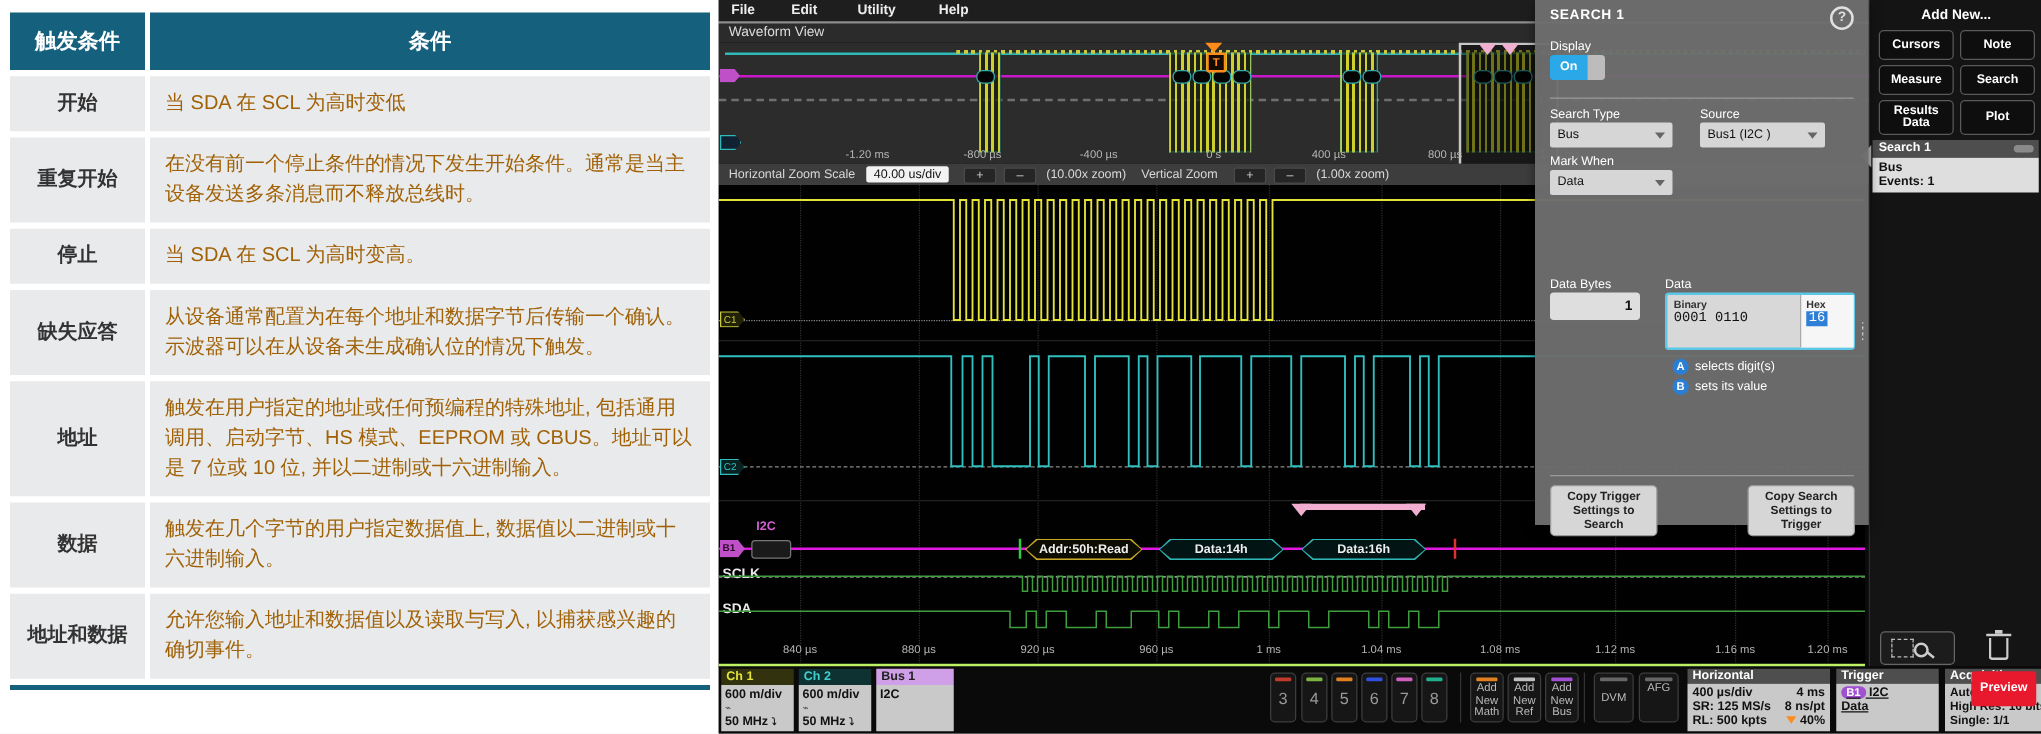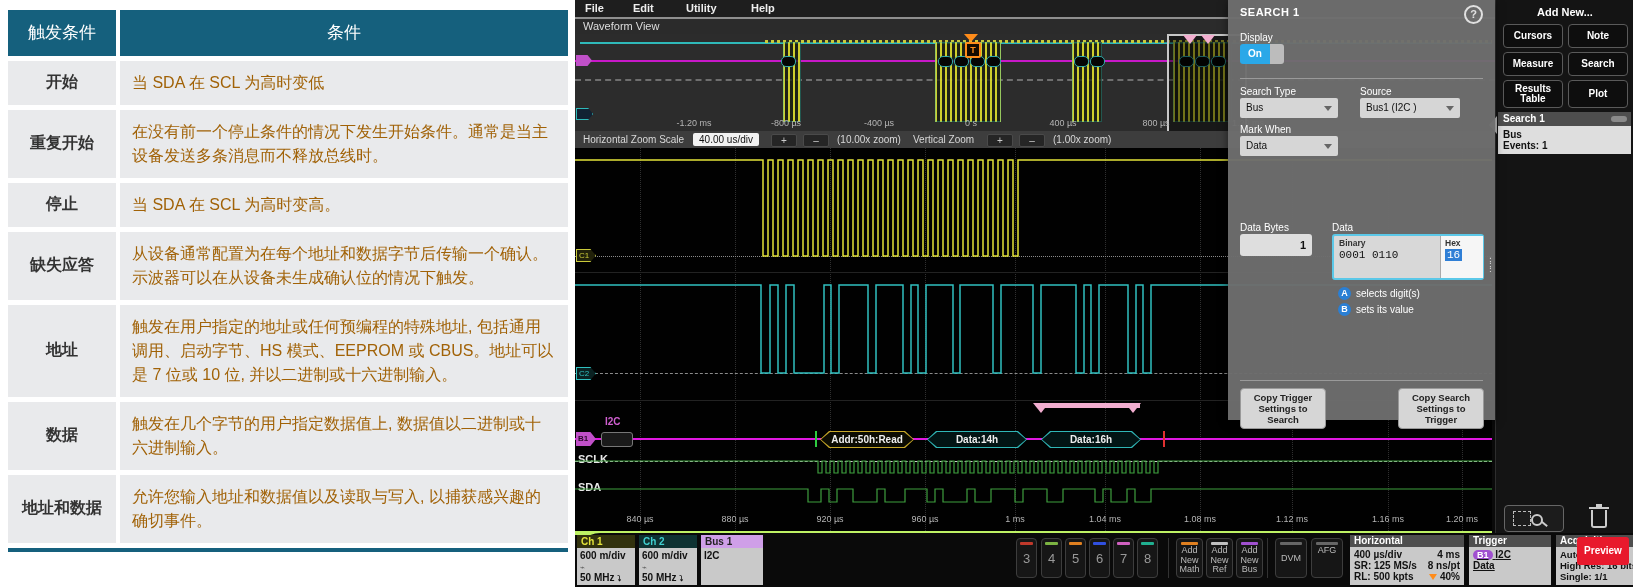--- a/index.html
+++ b/index.html
@@ -5,21 +5,21 @@
   html,body{margin:0;padding:0;background:#fff;font-family:"Liberation Sans","DejaVu Sans",sans-serif;}
   #root{position:relative;width:1633px;height:587px;overflow:hidden;background:#fff;}
   .abs{position:absolute;}
   
   #tblwrap{left:8px;top:10px;width:560px;}
   .trow{display:flex;margin-bottom:5px;}
   .tcell-l{width:108px;margin-right:4px;background:#e9eaec;display:flex;align-items:center;justify-content:center;
     font-weight:bold;color:#333;font-size:16px;padding:10px 2px;box-sizing:border-box;text-align:center;}
   .tcell-r{flex:1;background:#e9eaec;color:#a16207;font-size:16px;line-height:1.5;padding:10px 12px;box-sizing:border-box;
     display:flex;align-items:center;}
-  .thead .tcell-l,.thead .tcell-r{background:#15607d;color:#fff;font-weight:normal;font-size:17px;justify-content:center;text-align:center;}
+  .thead .tcell-l,.thead .tcell-r{background:#15607d;color:#fff;font-weight:bold;font-size:17px;justify-content:center;text-align:center;}
   #tbl-bottomline{height:4px;background:#15607d;margin-top:1px;}
   
   #scope{left:575px;top:0;width:1058px;height:587px;background:#0a0a0a;}
   .menu-item{color:#eee;font-size:11px;font-weight:bold;}
   .wv-label{color:#ddd;font-size:11px;}
   .tick{color:#b5b5b5;font-size:9px;transform:translateX(-50%);white-space:nowrap;}
   .gridv{border-left:1px dotted #2f2f2f;width:0;}
   .badge-tag{clip-path:polygon(0 0,72% 0,100% 50%,72% 100%,0 100%);}
   
   .zb-txt{color:#d8d8d8;font-size:10px;}
@@ -224,21 +224,21 @@
       <div class="abs tick" style="left:255px;top:366px;">920 µs</div>
       <div class="abs tick" style="left:350px;top:366px;">960 µs</div>
       <div class="abs tick" style="left:440px;top:366px;">1 ms</div>
       <div class="abs tick" style="left:530px;top:366px;">1.04 ms</div>
       <div class="abs tick" style="left:625px;top:366px;">1.08 ms</div>
       <div class="abs tick" style="left:717px;top:366px;">1.12 ms</div>
       <div class="abs tick" style="left:813px;top:366px;">1.16 ms</div>
       <div class="abs tick" style="left:887px;top:366px;">1.20 ms</div>
     </div>
 
-    <div class="abs" style="left:0;top:533px;width:1058px;height:54px;background:#0a0a0a;border-radius:25px;">
+    <div class="abs" style="left:0;top:533px;width:1058px;height:54px;background:#0a0a0a;">
       <div class="abs chbadge" style="left:2px;top:2px;">
         <div class="hd" style="background:#32320e;color:#e3e33a;">Ch 1</div>
         <div class="bd"><span>600 m/div</span><br>
           <span style="font-size:8px;color:#555;">⌁</span><br>
           <span>50 MHz</span>
           <span style="font-size:8px;">⤵</span></div>
       </div>
       <div class="abs chbadge" style="left:64px;top:2px;">
         <div class="hd" style="background:#0e3232;color:#40d0d0;">Ch 2</div>
         <div class="bd"><span>600 m/div</span><br>
@@ -301,21 +301,21 @@
       <div class="abs prevbtn" style="left:1002px;top:4px;width:52px;height:28px;">Preview</div>
     </div>
   </div>
 
   <div class="abs" id="sidebar">
     <div class="abs" style="left:0;top:6px;width:138px;text-align:center;color:#fff;font-size:11px;font-weight:bold;">Add New...</div>
     <div class="abs sb-btn" style="left:7px;top:24px;">Cursors</div>
     <div class="abs sb-btn" style="left:72px;top:24px;">Note</div>
     <div class="abs sb-btn" style="left:7px;top:52px;">Measure</div>
     <div class="abs sb-btn" style="left:72px;top:52px;">Search</div>
-    <div class="abs sb-btn" style="left:7px;top:80px;height:28px;">Results Table</div>
+    <div class="abs sb-btn" style="left:7px;top:80px;height:28px;">Results Data</div>
     <div class="abs sb-btn" style="left:72px;top:80px;height:28px;">Plot</div>
 
     <div class="abs" style="left:-7px;top:116px;width:0;height:0;border-top:9px solid transparent;border-bottom:9px solid transparent;border-right:8px solid #bdbdbd;"></div>
     <div class="abs" style="left:2px;top:112px;width:133px;">
       <div style="background:#4e4e4e;color:#fff;font-size:10px;font-weight:bold;height:14px;line-height:14px;padding-left:5px;position:relative;">
         <span>Search 1</span>
         <span style="position:absolute;right:4px;top:4px;width:16px;height:6px;background:#8a8a8a;border-radius:3px;"></span>
       </div>
       <div style="background:#dedede;color:#111;font-size:10px;font-weight:bold;padding:3px 5px;">
         <div>Bus</div>

